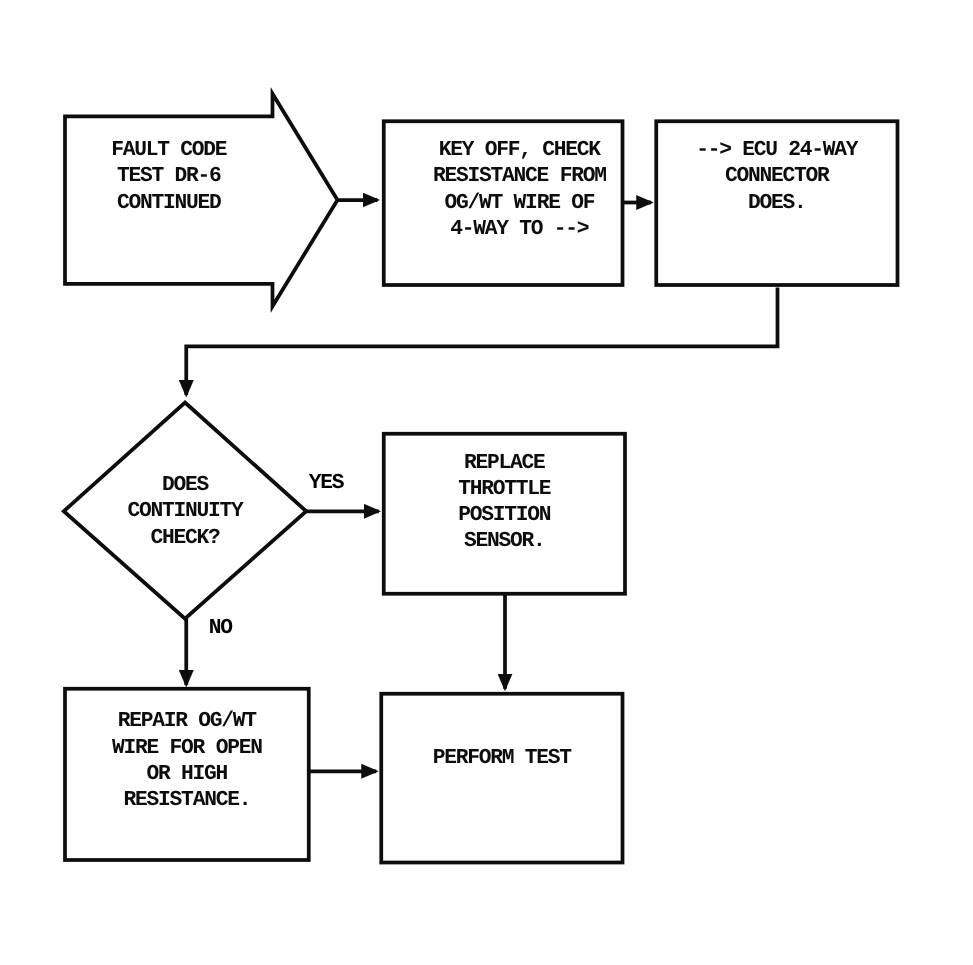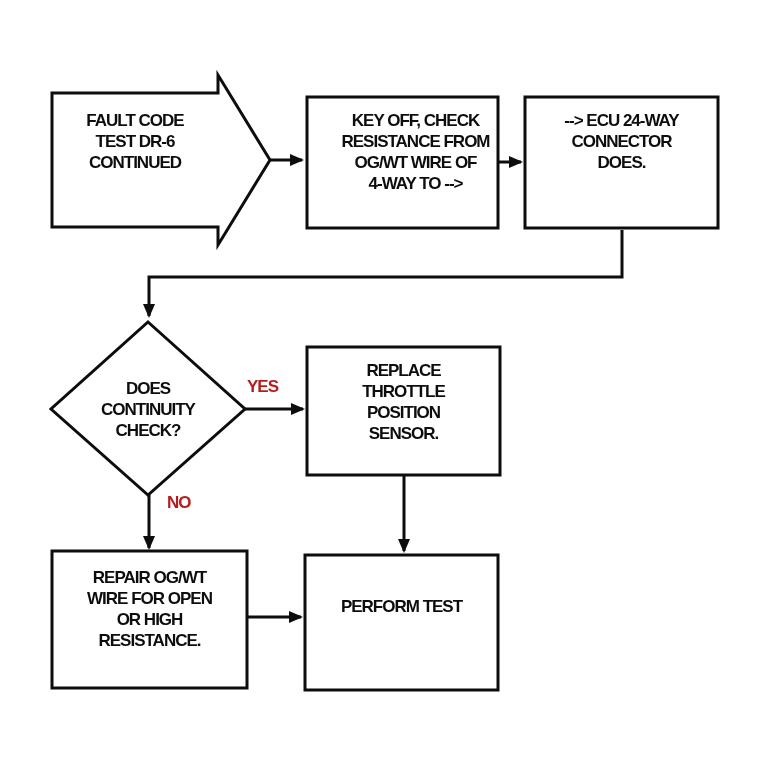--- a/index.html
+++ b/index.html
@@ -6,21 +6,21 @@
     margin: 0;
     padding: 0;
     background: #ffffff;
   }
   #canvas {
     position: relative;
     width: 721px;
     height: 772px;
     background: #ffffff;
     overflow: hidden;
-    font-family: Liberation Sans, sans-serif;
+    font-family: Liberation Mono, monospace;
   }
   #shapes {
     position: absolute;
     top: 0;
     left: 0;
   }
   .node-text {
     position: absolute;
     color: #0d0d0d;
     font-weight: bold;
@@ -28,21 +28,21 @@
     line-height: 21px;
     letter-spacing: -1px;
     text-align: center;
     white-space: nowrap;
   }
   .node-text .ln {
     display: block;
   }
   .edge-label {
     position: absolute;
-    color: #b91c1c;
+    color: #000000;
     font-weight: bold;
     font-size: 17px;
     line-height: 19px;
     letter-spacing: -1px;
     white-space: nowrap;
   }
   svg .outline {
     fill: #ffffff;
     stroke: #0d0d0d;
     stroke-width: 3;

